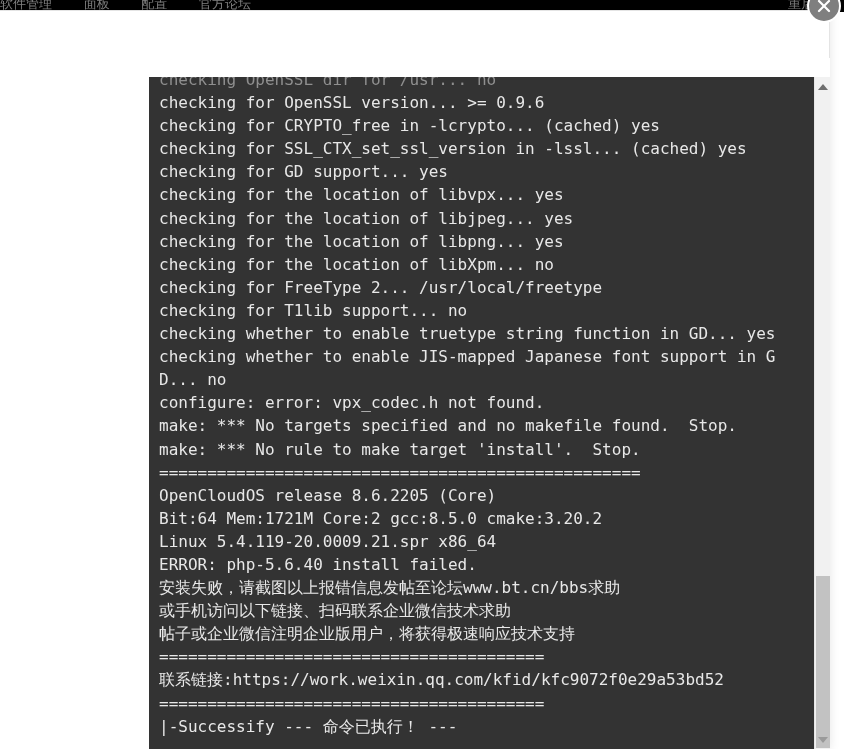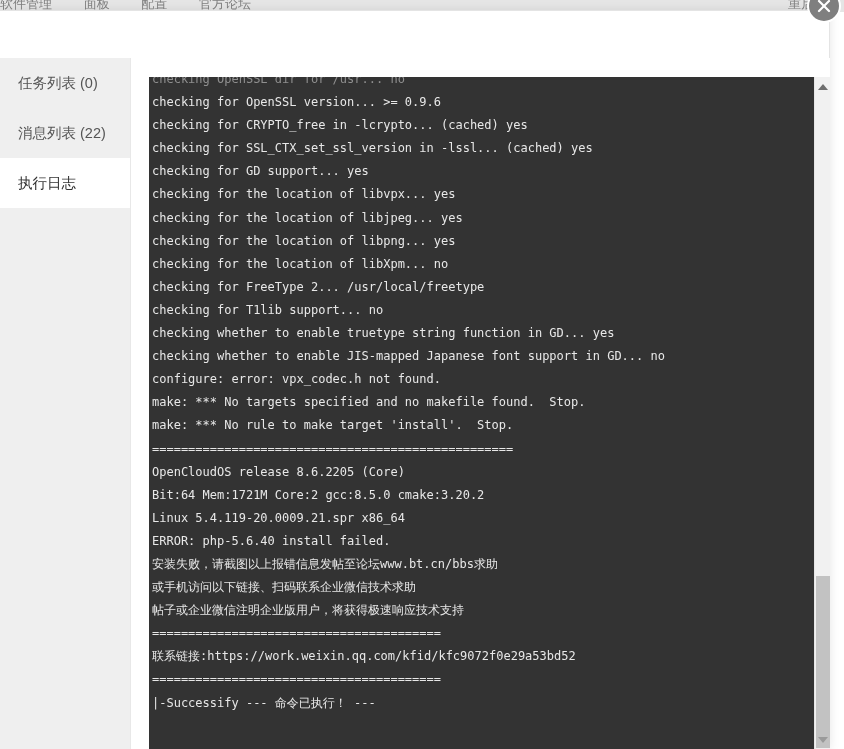--- a/index.html
+++ b/index.html
@@ -17,21 +17,21 @@
     height: 749px;
     background: #ffffff;
     overflow: hidden;
   }
 
   
   .bg-strip {
     position: absolute;
     left: 0; top: 0;
     width: 844px; height: 12px;
-    background: #e5e5e5;
+    background: #000000;
     overflow: hidden;
   }
   .bg-strip-inner {
     position: absolute;
     left: 0; top: -6px;
     width: 844px;
     height: 20px;
     color: #808080;
     font-size: 13px;
     line-height: 20px;
@@ -131,23 +131,23 @@
     height: 673px;
     background: #333333;
     overflow: hidden;
   }
 
   .terminal {
     position: absolute;
     left: 0;
     top: -9px;
     width: 665px;
-    padding: 0 8px 0 3px;
+    padding: 0 8px 0 10px;
     font-family: "DejaVu Sans Mono", "Liberation Mono", monospace;
-    font-size: 12px;
+    font-size: 16px;
     line-height: 23.1px;
     color: #e8e8e8;
     white-space: pre-wrap;
     word-break: break-all;
   }
   .terminal .ln { display: block; }
   .terminal .clipped {
     color: #8f8f8f;
   }
 
@@ -207,25 +207,20 @@
 
     <div class="close-btn">
       <svg width="16" height="16" viewBox="0 0 16 16">
         <line x1="3" y1="3" x2="13" y2="13" stroke="#ffffff" stroke-width="2.2" stroke-linecap="round"></line>
         <line x1="13" y1="3" x2="3" y2="13" stroke="#ffffff" stroke-width="2.2" stroke-linecap="round"></line>
       </svg>
     </div>
 
     <div class="dialog-body">
 
-      <div class="sidebar">
-        <div class="side-item">任务列表 (0)</div>
-        <div class="side-item">消息列表 (22)</div>
-        <div class="side-item active">执行日志</div>
-      </div>
 
       <div class="content">
         <div class="terminal-wrap">
           <div class="terminal" id="terminal"><span class="ln clipped">checking OpenSSL dir for /usr... no</span><span class="ln">checking for OpenSSL version... &gt;= 0.9.6</span><span class="ln">checking for CRYPTO_free in -lcrypto... (cached) yes</span><span class="ln">checking for SSL_CTX_set_ssl_version in -lssl... (cached) yes</span><span class="ln">checking for GD support... yes</span><span class="ln">checking for the location of libvpx... yes</span><span class="ln">checking for the location of libjpeg... yes</span><span class="ln">checking for the location of libpng... yes</span><span class="ln">checking for the location of libXpm... no</span><span class="ln">checking for FreeType 2... /usr/local/freetype</span><span class="ln">checking for T1lib support... no</span><span class="ln">checking whether to enable truetype string function in GD... yes</span><span class="ln">checking whether to enable JIS-mapped Japanese font support in GD... no</span><span class="ln">configure: error: vpx_codec.h not found.</span><span class="ln">make: *** No targets specified and no makefile found.  Stop.</span><span class="ln">make: *** No rule to make target 'install'.  Stop.</span><span class="ln">==================================================</span><span class="ln">OpenCloudOS release 8.6.2205 (Core)</span><span class="ln">Bit:64 Mem:1721M Core:2 gcc:8.5.0 cmake:3.20.2</span><span class="ln">Linux 5.4.119-20.0009.21.spr x86_64</span><span class="ln">ERROR: php-5.6.40 install failed.</span><span class="ln">安装失败，请截图以上报错信息发帖至论坛www.bt.cn/bbs求助</span><span class="ln">或手机访问以下链接、扫码联系企业微信技术求助</span><span class="ln">帖子或企业微信注明企业版用户，将获得极速响应技术支持</span><span class="ln">========================================</span><span class="ln">联系链接:https://work.weixin.qq.com/kfid/kfc9072f0e29a53bd52</span><span class="ln">========================================</span><span class="ln">|-Successify --- 命令已执行！ ---</span></div>
         </div>
 
         <div class="scrollbar">
           <div class="sb-arrow up">
             <div class="tri"></div>
           </div>

